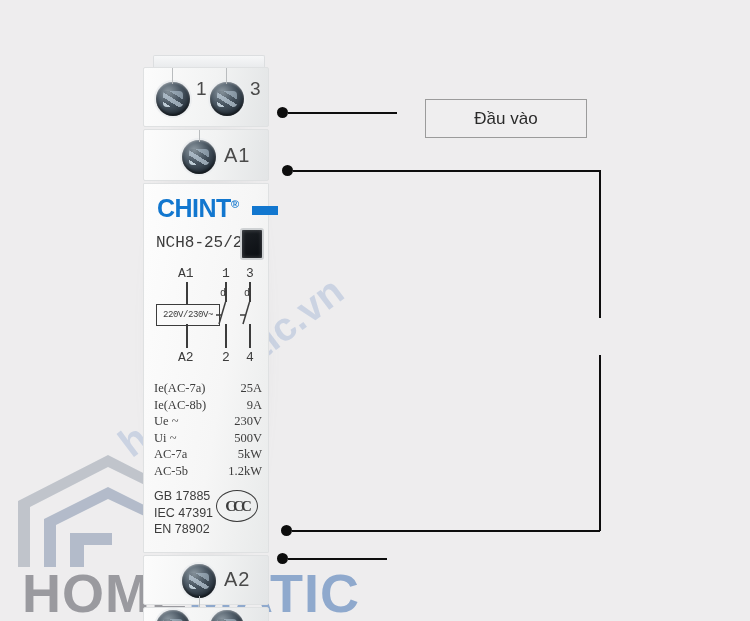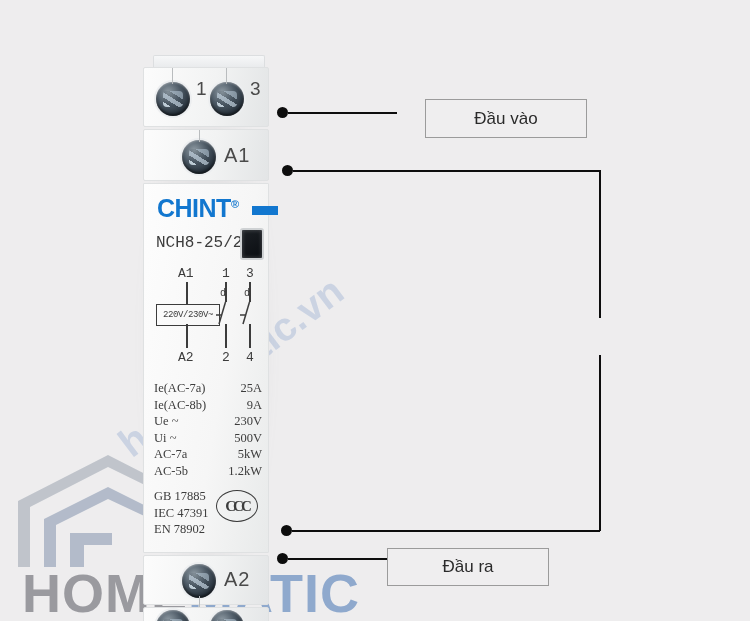--- a/index.html
+++ b/index.html
@@ -115,21 +115,21 @@
   }
   .coilbox span{font-size:9px;color:#3c3c3c;font-family:"Liberation Mono","DejaVu Sans Mono",monospace;letter-spacing:-.4px;}
 
   
   .spec{position:absolute;left:10px;top:196px;width:108px;
         font-family:Liberation Serif, serif;font-size:12.5px;color:#3c3c3c;}
   .spec .row{display:flex;justify-content:space-between;line-height:16.5px;}
   .spec .row .k{white-space:nowrap;}
   .spec .row .v{white-space:nowrap;}
   .std{position:absolute;left:10px;top:304px;
-       font-family:Liberation Serif, serif;font-size:12.5px;color:#3c3c3c;line-height:16.5px;}
+       font-family:Liberation Sans, sans-serif;font-size:12.5px;color:#3c3c3c;line-height:16.5px;}
   .ccc{
     position:absolute;left:72px;top:306px;width:40px;height:30px;
     border:1.5px solid #3c3c3c;border-radius:50%;
     display:flex;align-items:center;justify-content:center;
     font-size:15px;font-weight:bold;color:#3c3c3c;letter-spacing:-3px;
     font-family:"Liberation Serif",serif;
   }
 
   
   .cbox{
@@ -278,15 +278,14 @@
   <div class="ln lnh" style="left:293px;top:170px;width:307px;"></div>
   <div class="ln lnv" style="left:599px;top:170px;height:148px;"></div>
 
 
   <div class="ln lnv" style="left:599px;top:355px;height:176px;"></div>
   <div class="ln lnh" style="left:292px;top:530px;width:308px;"></div>
   <div class="dot" style="left:281px;top:525px;"></div>
 
   <div class="dot" style="left:277px;top:553px;"></div>
   <div class="ln lnh" style="left:288px;top:558px;width:99px;"></div>
-  <div class="cbox" style="left:387px;top:548px;width:160px;height:36px;">Đầu ra</div>
 
 </div>
 
 </body></html>

